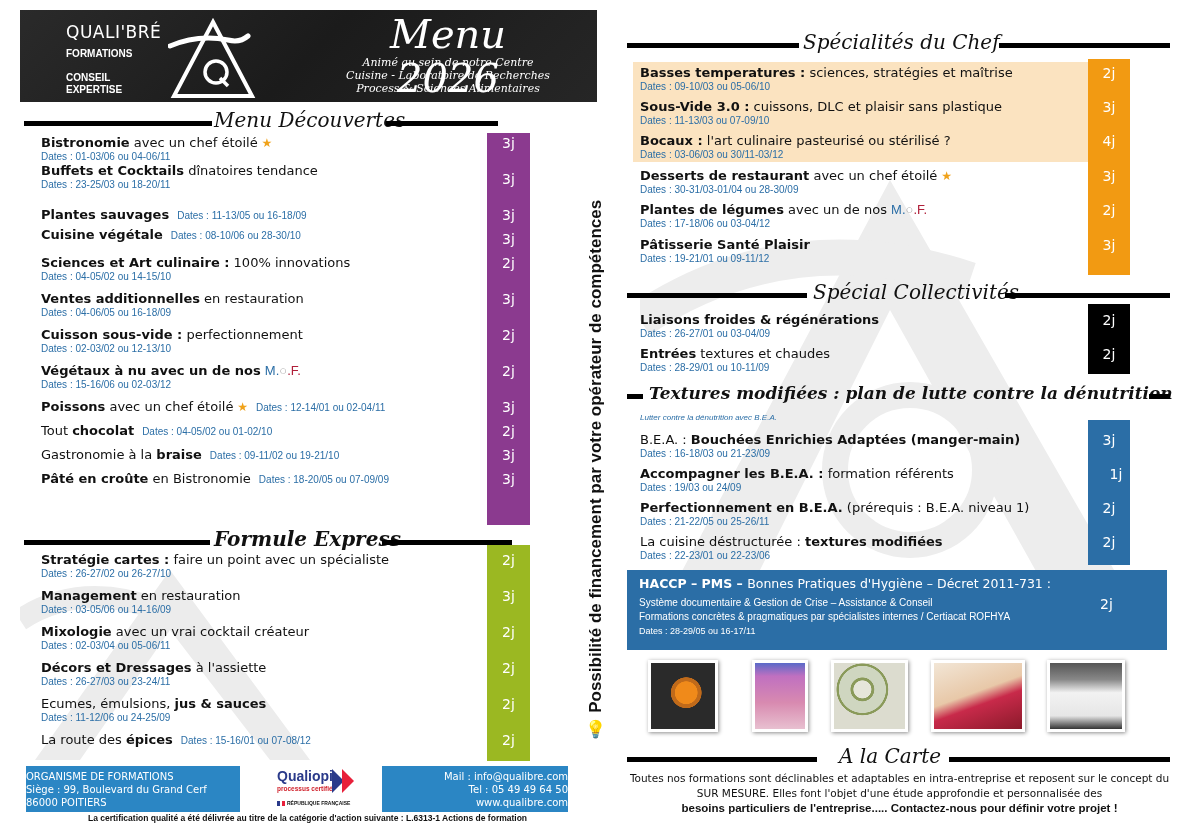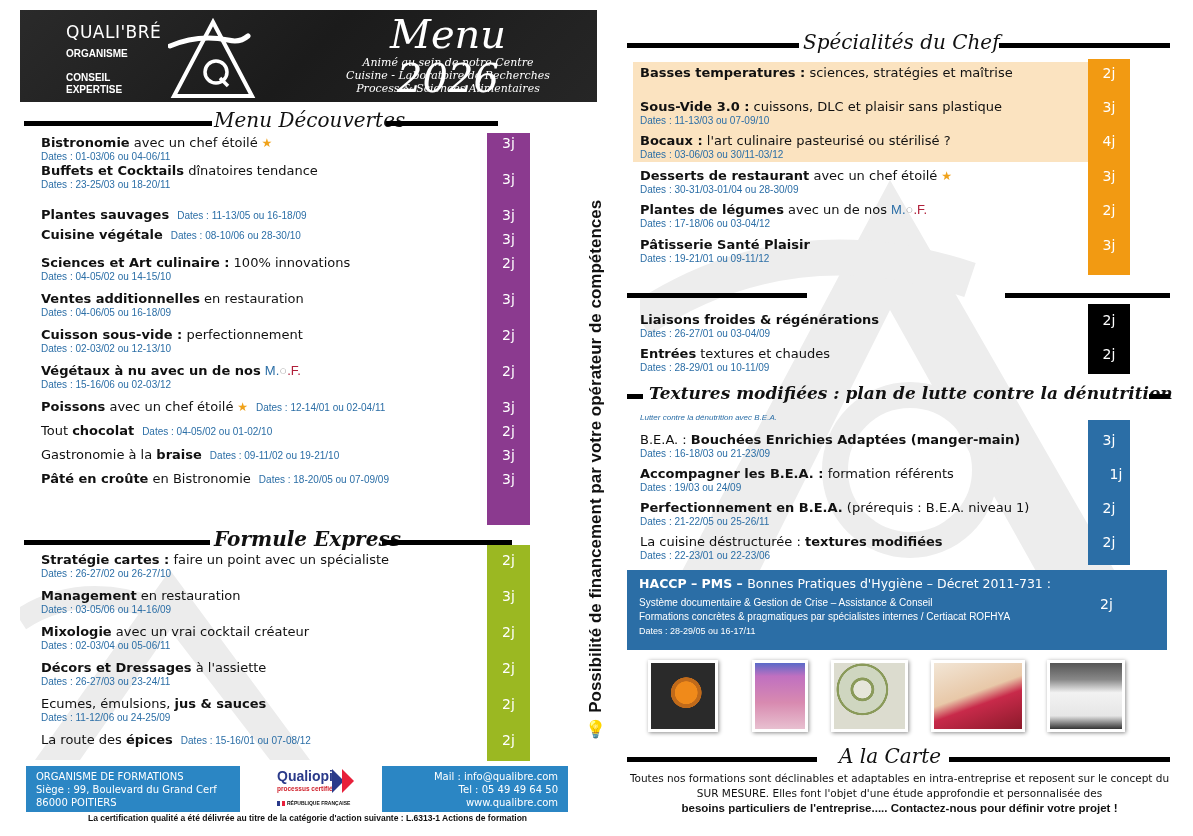--- a/index.html
+++ b/index.html
@@ -53,41 +53,41 @@
 
   
   .photos { position: absolute; left: 648px; top: 660px; }
   .photo { position: absolute; border: 3px solid #fff; box-shadow: 1px 1px 4px rgba(0,0,0,0.45); }
 
   
   .carte { position: absolute; left: 627px; top: 771px; width: 545px; text-align: center; font-family: "DejaVu Sans", sans-serif; font-size: 10.5px; line-height: 15px; color: #111; }
   .carte b { font-family: "Liberation Sans", sans-serif; font-weight: bold; font-size: 11.5px; }
 
   
-  .foot-box { position: absolute; top: 766px; height: 46px; background: #2b86c4; color: #fff; font-family: "DejaVu Sans", sans-serif; font-size: 10px; line-height: 13px; padding: 4px 10px; }
+  .foot-box { position: absolute; top: 766px; height: 46px; background: #2b86c4; color: #fff; font-family: "DejaVu Sans", sans-serif; font-size: 10px; line-height: 13px; padding: 4px 0; }
   .foot-cert { position: absolute; left: 20px; top: 813px; width: 575px; text-align: center; font-family: "Liberation Sans", sans-serif; font-weight: bold; font-size: 8.5px; color: #111; }
   .qualiopi { position: absolute; left: 275px; top: 766px; width: 82px; height: 46px; }
 </style>
 </head>
 <body>
 
 <svg class="wm" style="left:20px;top:560px" width="300" height="200" viewBox="0 0 300 200">
   <path d="M150 10 L290 200 L250 200 L150 70 L60 200 L15 200 Z" fill="#ececec"></path>
   <path d="M0 60 Q60 20 140 50" stroke="#ececec" stroke-width="22" fill="none"></path>
 </svg>
 <svg class="wm" style="left:640px;top:180px" width="520" height="470" viewBox="0 0 520 470">
   <path d="M250 0 L520 470 L440 470 L250 130 L80 470 L0 470 Z" fill="#ededed"></path>
   <circle cx="270" cy="290" r="75" fill="none" stroke="#ededed" stroke-width="26"></circle>
   <path d="M0 140 Q150 40 330 100" stroke="#ededed" stroke-width="36" fill="none"></path>
 </svg>
 
 <div class="header">
   <div class="brand">
     <div class="name">QUALI'BRÉ</div>
-    <div class="tag">ORGANISME</div>
+    <div class="tag">FORMATIONS</div>
     <div class="tag" style="margin-top:12px">CONSEIL</div>
     <div class="tag" style="margin-top:0">EXPERTISE</div>
   </div>
   <svg class="logo" viewBox="0 0 90 84">
     <path d="M45 6 L84 80 L6 80 Z" fill="none" stroke="#fff" stroke-width="4"></path>
     <path d="M2 30 Q30 18 60 24 Q72 27 80 20" fill="none" stroke="#fff" stroke-width="5" stroke-linecap="round"></path>
     <circle cx="48" cy="56" r="11" fill="none" stroke="#fff" stroke-width="3.5"></circle>
     <path d="M52 62 L60 70" stroke="#fff" stroke-width="3.5"></path>
   </svg>
   <div class="menu-title">Menu 2026</div>
@@ -188,20 +188,21 @@
 <div class="sec-head" style="left:627px;top:34px;width:543px">
   <div class="line" style="left:0;width:172px"></div>
   <div class="label" style="left:176px">Spécialités du Chef</div>
   <div class="line" style="left:372px;width:171px"></div>
 </div>
 <div class="band-peach"></div>
 <div class="dur-col" style="left:1088px;top:59px;width:42px;height:216px;background:#f29a12"></div>
 <div class="items" id="list-chef" style="left:640px;top:65px;width:445px">
     <div class="item" style="top: 0px;">
       <div class="t"><b>Basses temperatures :</b><span> sciences, stratégies et maîtrise</span></div>
+      <div class="d">Dates : 09-10/03 ou 05-06/10</div>
     </div>
     <div class="item" style="top: 34px;">
       <div class="t"><b>Sous-Vide 3.0 :</b><span> cuissons, DLC et plaisir sans plastique</span></div>
       <div class="d">Dates : 11-13/03 ou 07-09/10</div>
     </div>
     <div class="item" style="top: 68px;">
       <div class="t"><b>Bocaux :</b><span> l'art culinaire pasteurisé ou stérilisé ?</span></div>
       <div class="d">Dates : 03-06/03 ou 30/11-03/12</div>
     </div>
     <div class="item" style="top: 103px;">
@@ -213,20 +214,21 @@
       <div class="d">Dates : 17-18/06 ou 03-04/12</div>
     </div>
     <div class="item" style="top: 172px;">
       <div class="t"><b>Pâtisserie Santé Plaisir</b><span></span></div>
       <div class="d">Dates : 19-21/01 ou 09-11/12</div>
     </div>
   </div>
 
 <div class="sec-head" style="left:627px;top:284px;width:543px">
   <div class="line" style="left:0;width:180px"></div>
+  <div class="label" style="left:186px">Spécial Collectivités</div>
   <div class="line" style="left:378px;width:165px"></div>
 </div>
 <div class="dur-col" style="left:1088px;top:304px;width:42px;height:70px;background:#000"></div>
 <div class="items" id="list-collectivites" style="left:640px;top:312px;width:445px">
     <div class="item" style="top: 0px;">
       <div class="t"><b>Liaisons froides &amp; régénérations</b><span></span></div>
       <div class="d">Dates : 26-27/01 ou 03-04/09</div>
     </div>
     <div class="item" style="top: 34px;">
       <div class="t"><b>Entrées</b><span> textures et chaudes</span></div>

